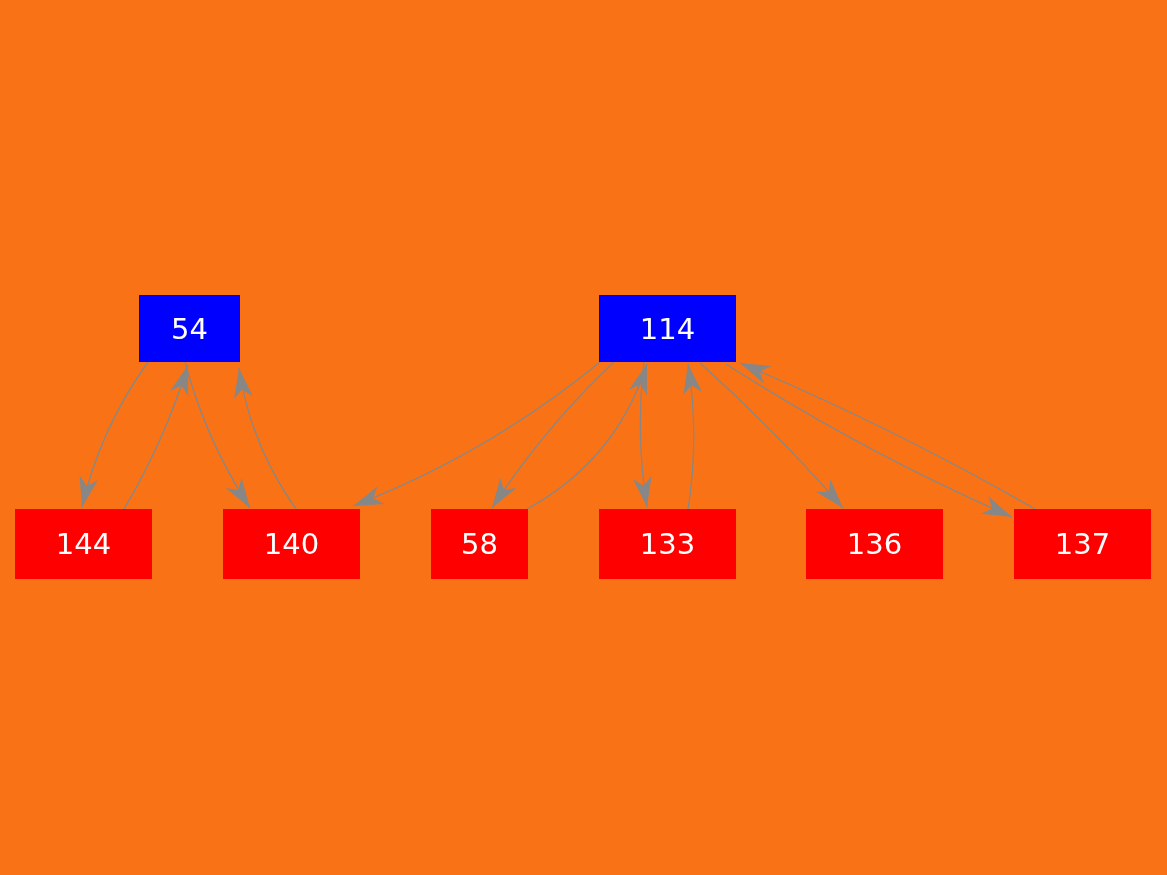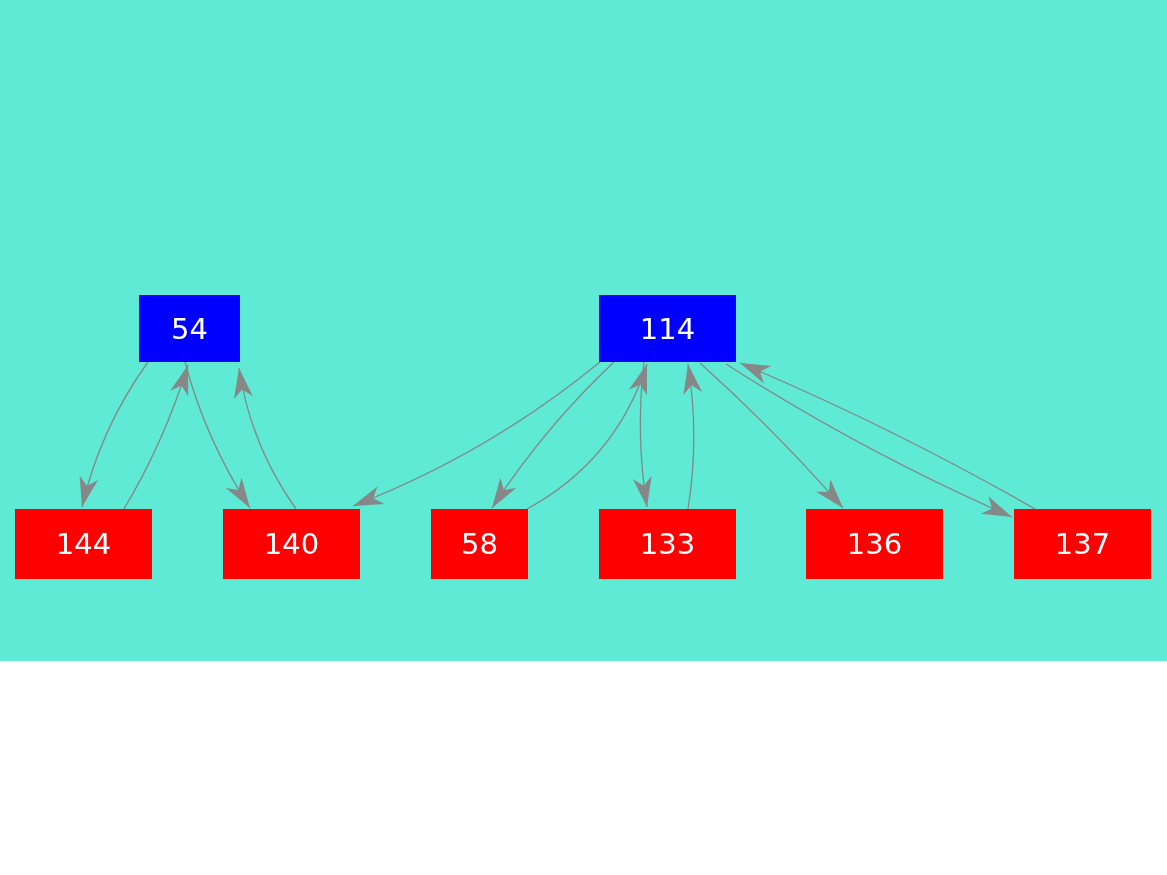--- a/index.html
+++ b/index.html
@@ -3,22 +3,22 @@
 <meta charset="utf-8">
 <style>
   html, body {
     margin: 0;
     padding: 0;
     background: #ffffff;
   }
   .stage {
     position: relative;
     width: 1167px;
-    height: 661px;
-    background: #5eead4;
+    height: 875px;
+    background: #f97316;
     overflow: hidden;
   }
   svg.graph {
     display: block;
     width: 1167px;
     height: 875px;
   }
   .edge-line {
     fill: none;
     stroke: #878787;

